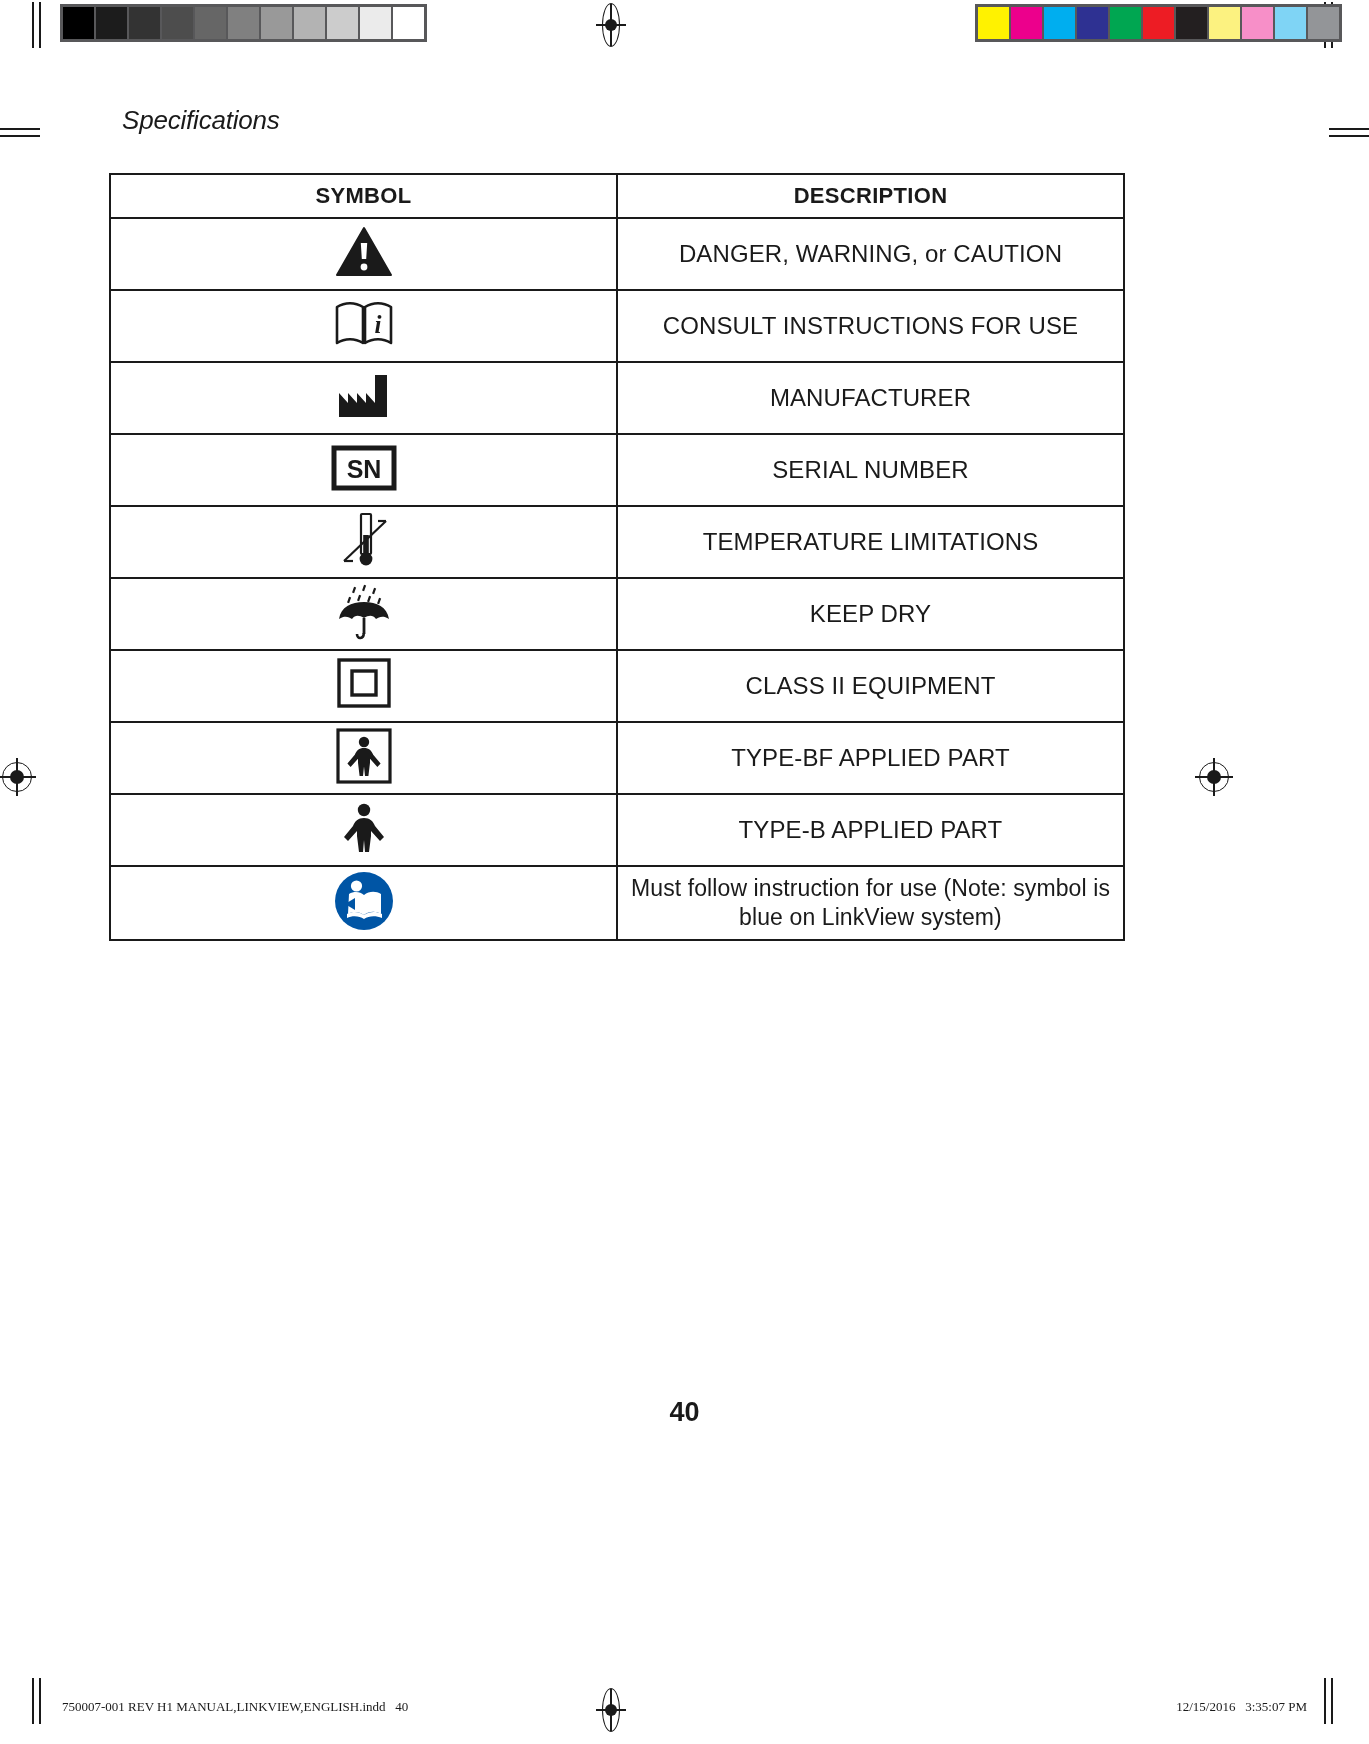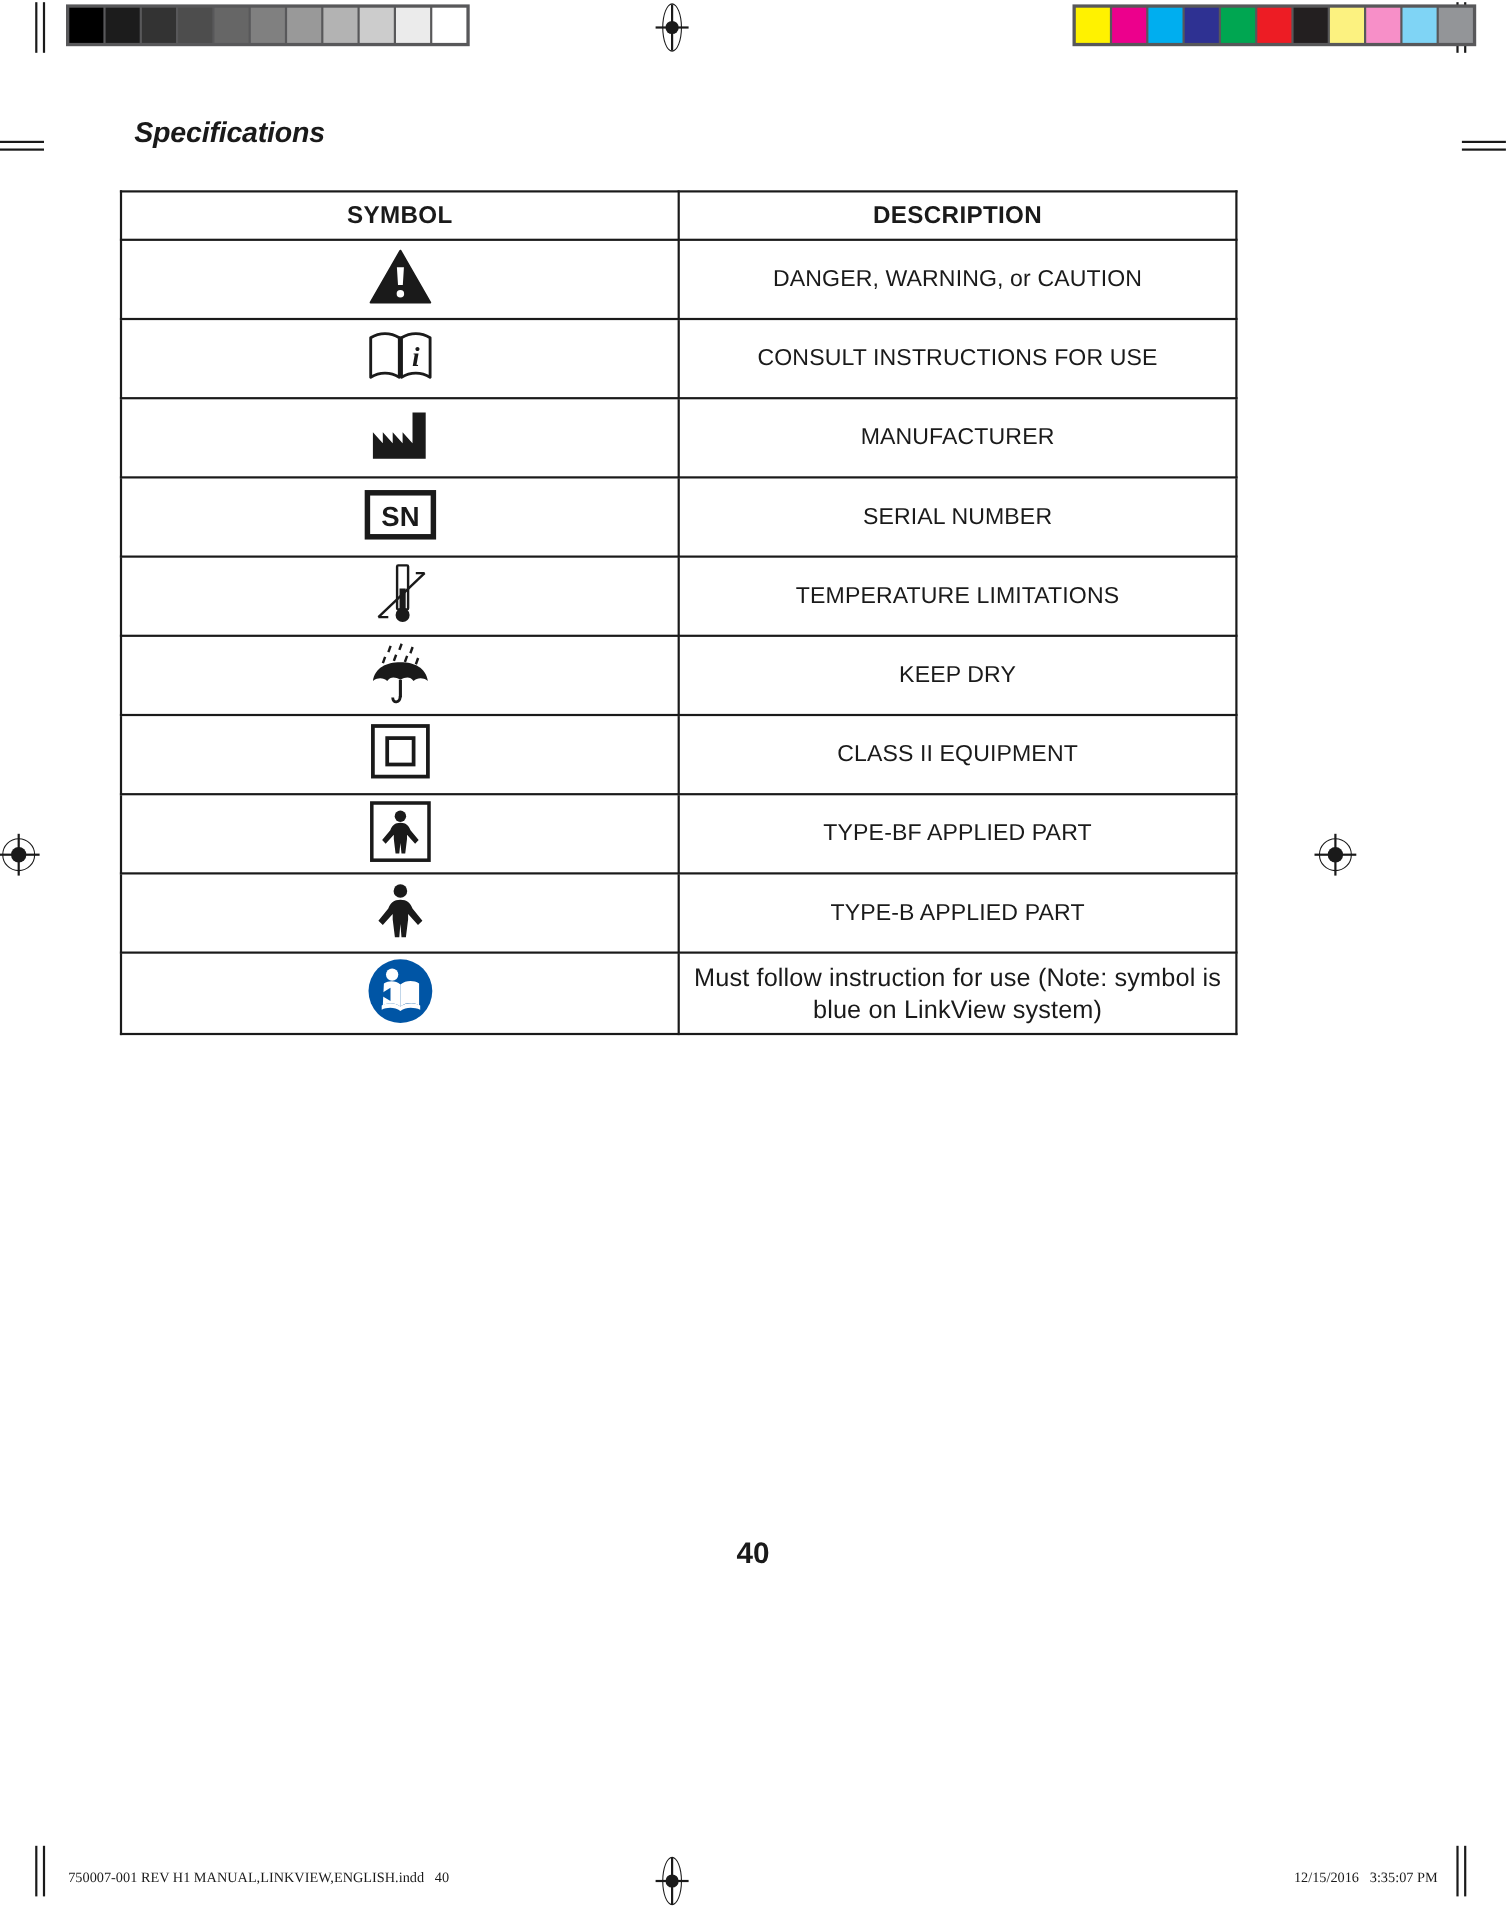--- a/index.html
+++ b/index.html
@@ -120,21 +120,21 @@
   .edge-lines i.two { top: 7px; }
   .edge-left  { left: 0px;    top: 128px; }
   .edge-right { left: 1329px; top: 128px; }
 
   
   .page-title {
     position: absolute;
     left: 122px;
     top: 105px;
     font-size: 26px;
-    font-weight: bold;
+    font-weight: normal;
     font-style: italic;
     color: #1a1a1a;
     letter-spacing: -0.2px;
   }
 
   .spec-table {
     position: absolute;
     left: 109px;
     top: 173px;
     width: 1014px;
@@ -160,21 +160,21 @@
 
   .sym-cell {
     height: 72px;
     text-align: center;
     vertical-align: middle;
   }
   .desc-cell {
     height: 72px;
     text-align: center;
     vertical-align: middle;
-    font-size: 21px;
+    font-size: 24px;
     line-height: 1.22;
     letter-spacing: 0.1px;
     padding: 2px 8px;
   }
   .desc-cell.two-line { line-height: 1.28; }
   .desc-cell.mixed { font-size: 23px; }
 
   .sym-holder {
     display: inline-block;
     line-height: 0;

